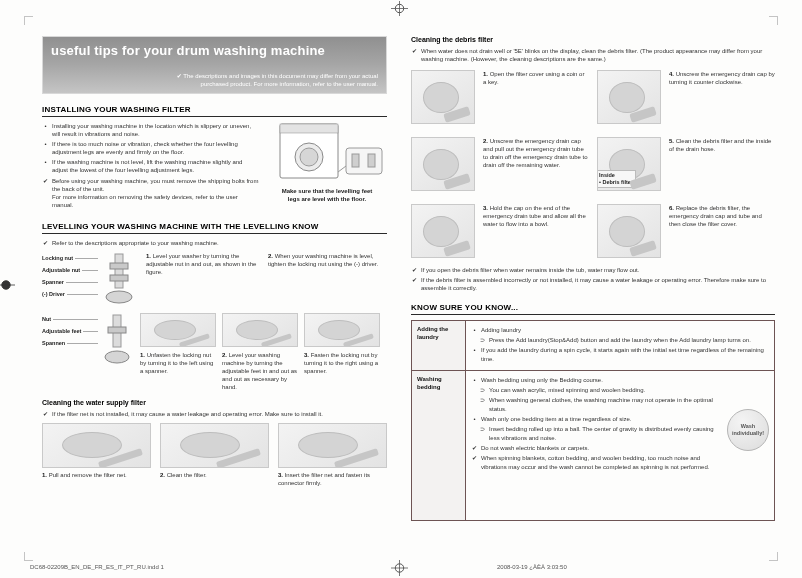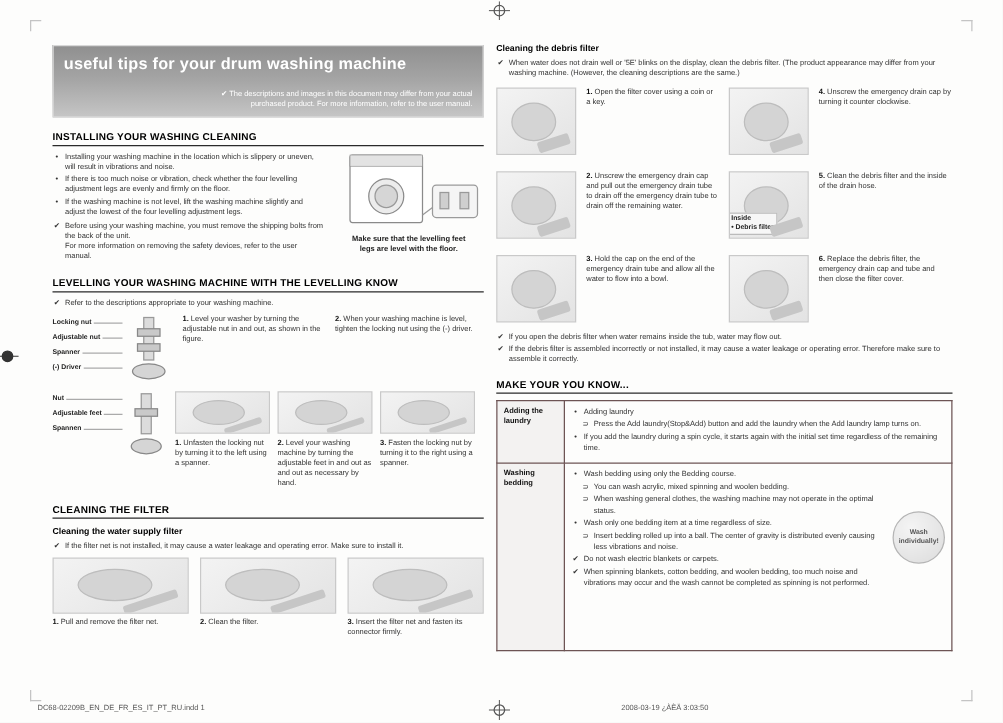--- a/index.html
+++ b/index.html
@@ -8,21 +8,21 @@
   .page{position:relative;width:802px;height:578px;background:#fdfdfc;overflow:hidden}
 
   
   .reg{position:absolute}
   .cropmark{position:absolute;width:9px;height:9px;border-color:#c4c4c4;border-style:solid;border-width:0}
   .cm-tl{border-left-width:1px;border-top-width:1px}
   .cm-tr{border-right-width:1px;border-top-width:1px}
   .cm-bl{border-left-width:1px;border-bottom-width:1px}
   .cm-br{border-right-width:1px;border-bottom-width:1px}
 
-  .content{position:absolute;left:42px;top:36px;width:732px;display:flex;gap:10px}
+  .content{position:absolute;left:42px;top:36px;width:732px;display:flex;gap:24px}
   .col-left{width:345px}
   .col-right{width:365px}
 
   
   .banner{width:100%;height:58px;background:linear-gradient(180deg,#8f8f8f 0%,#a5a5a5 48%,#c6c6c6 100%);padding:7px 9px 5px;display:flex;flex-direction:column;justify-content:space-between;box-shadow:0 0 0 1px #d8d8d8 inset}
   .banner-title{color:#fff;font-size:13px;font-weight:bold;letter-spacing:.2px}
   .banner-note{color:#fff;font-size:6px;text-align:right;line-height:1.45}
 
   h2.sect{font-size:8px;font-weight:bold;color:#000;border-bottom:1.4px solid #2a2a2a;padding-bottom:2px;margin:11px 0 5px;letter-spacing:.2px}
   h3.sub{font-size:7px;font-weight:bold;color:#000;margin:7px 0 4px}
@@ -112,21 +112,21 @@
     <div class="col-left">
 
       <div class="banner">
         <div class="banner-title">useful tips for your drum washing machine</div>
         <div class="banner-note">
           <div>✔ The descriptions and images in this document may differ from your actual</div>
           <div>purchased product. For more information, refer to the user manual.</div>
         </div>
       </div>
 
-      <h2 class="sect">INSTALLING YOUR WASHING CLEANING</h2>
+      <h2 class="sect">INSTALLING YOUR WASHING FILTER</h2>
 
       <div class="install-row">
         <div class="install-text">
           <div class="bullet">
             <span class="marker">•</span>
             <span>Installing your washing machine in the location which is slippery or uneven, will result in vibrations and noise.</span>
           </div>
           <div class="bullet">
             <span class="marker">•</span>
             <span>If there is too much noise or vibration, check whether the four levelling adjustment legs are evenly and firmly on the floor.</span>
@@ -238,21 +238,20 @@
         <div class="stepcol">
           <b class="stepnum">2.</b>
           <span>Level your washing machine by turning the adjustable feet in and out as and out as necessary by hand.</span>
         </div>
         <div class="stepcol">
           <b class="stepnum">3.</b>
           <span>Fasten the locking nut by turning it to the right using a spanner.</span>
         </div>
       </div>
 
-      <h2 class="sect">CLEANING THE FILTER</h2>
       <h3 class="sub">Cleaning the water supply filter</h3>
 
       <div class="note">
         <span class="marker">✔</span>
         <span>If the filter net is not installed, it may cause a water leakage and operating error. Make sure to install it.</span>
       </div>
 
       <div class="cf-row">
         <div class="cf-item">
           <div class="ph"></div>
@@ -331,21 +330,21 @@
 
       <div class="note">
         <span class="marker">✔</span>
         <span>If you open the debris filter when water remains inside the tub, water may flow out.</span>
       </div>
       <div class="note">
         <span class="marker">✔</span>
         <span>If the debris filter is assembled incorrectly or not installed, it may cause a water leakage or operating error. Therefore make sure to assemble it correctly.</span>
       </div>
 
-      <h2 class="sect">MAKE YOUR YOU KNOW...</h2>
+      <h2 class="sect">KNOW SURE YOU KNOW...</h2>
 
       <table class="ms-table">
         <tbody>
             <tr>
           <td class="ms-label">Adding the laundry</td>
           <td class="ms-content">
             <div class="ms-line">
               <span class="ms-marker">•</span>
               <span>Adding laundry</span>
             </div>

